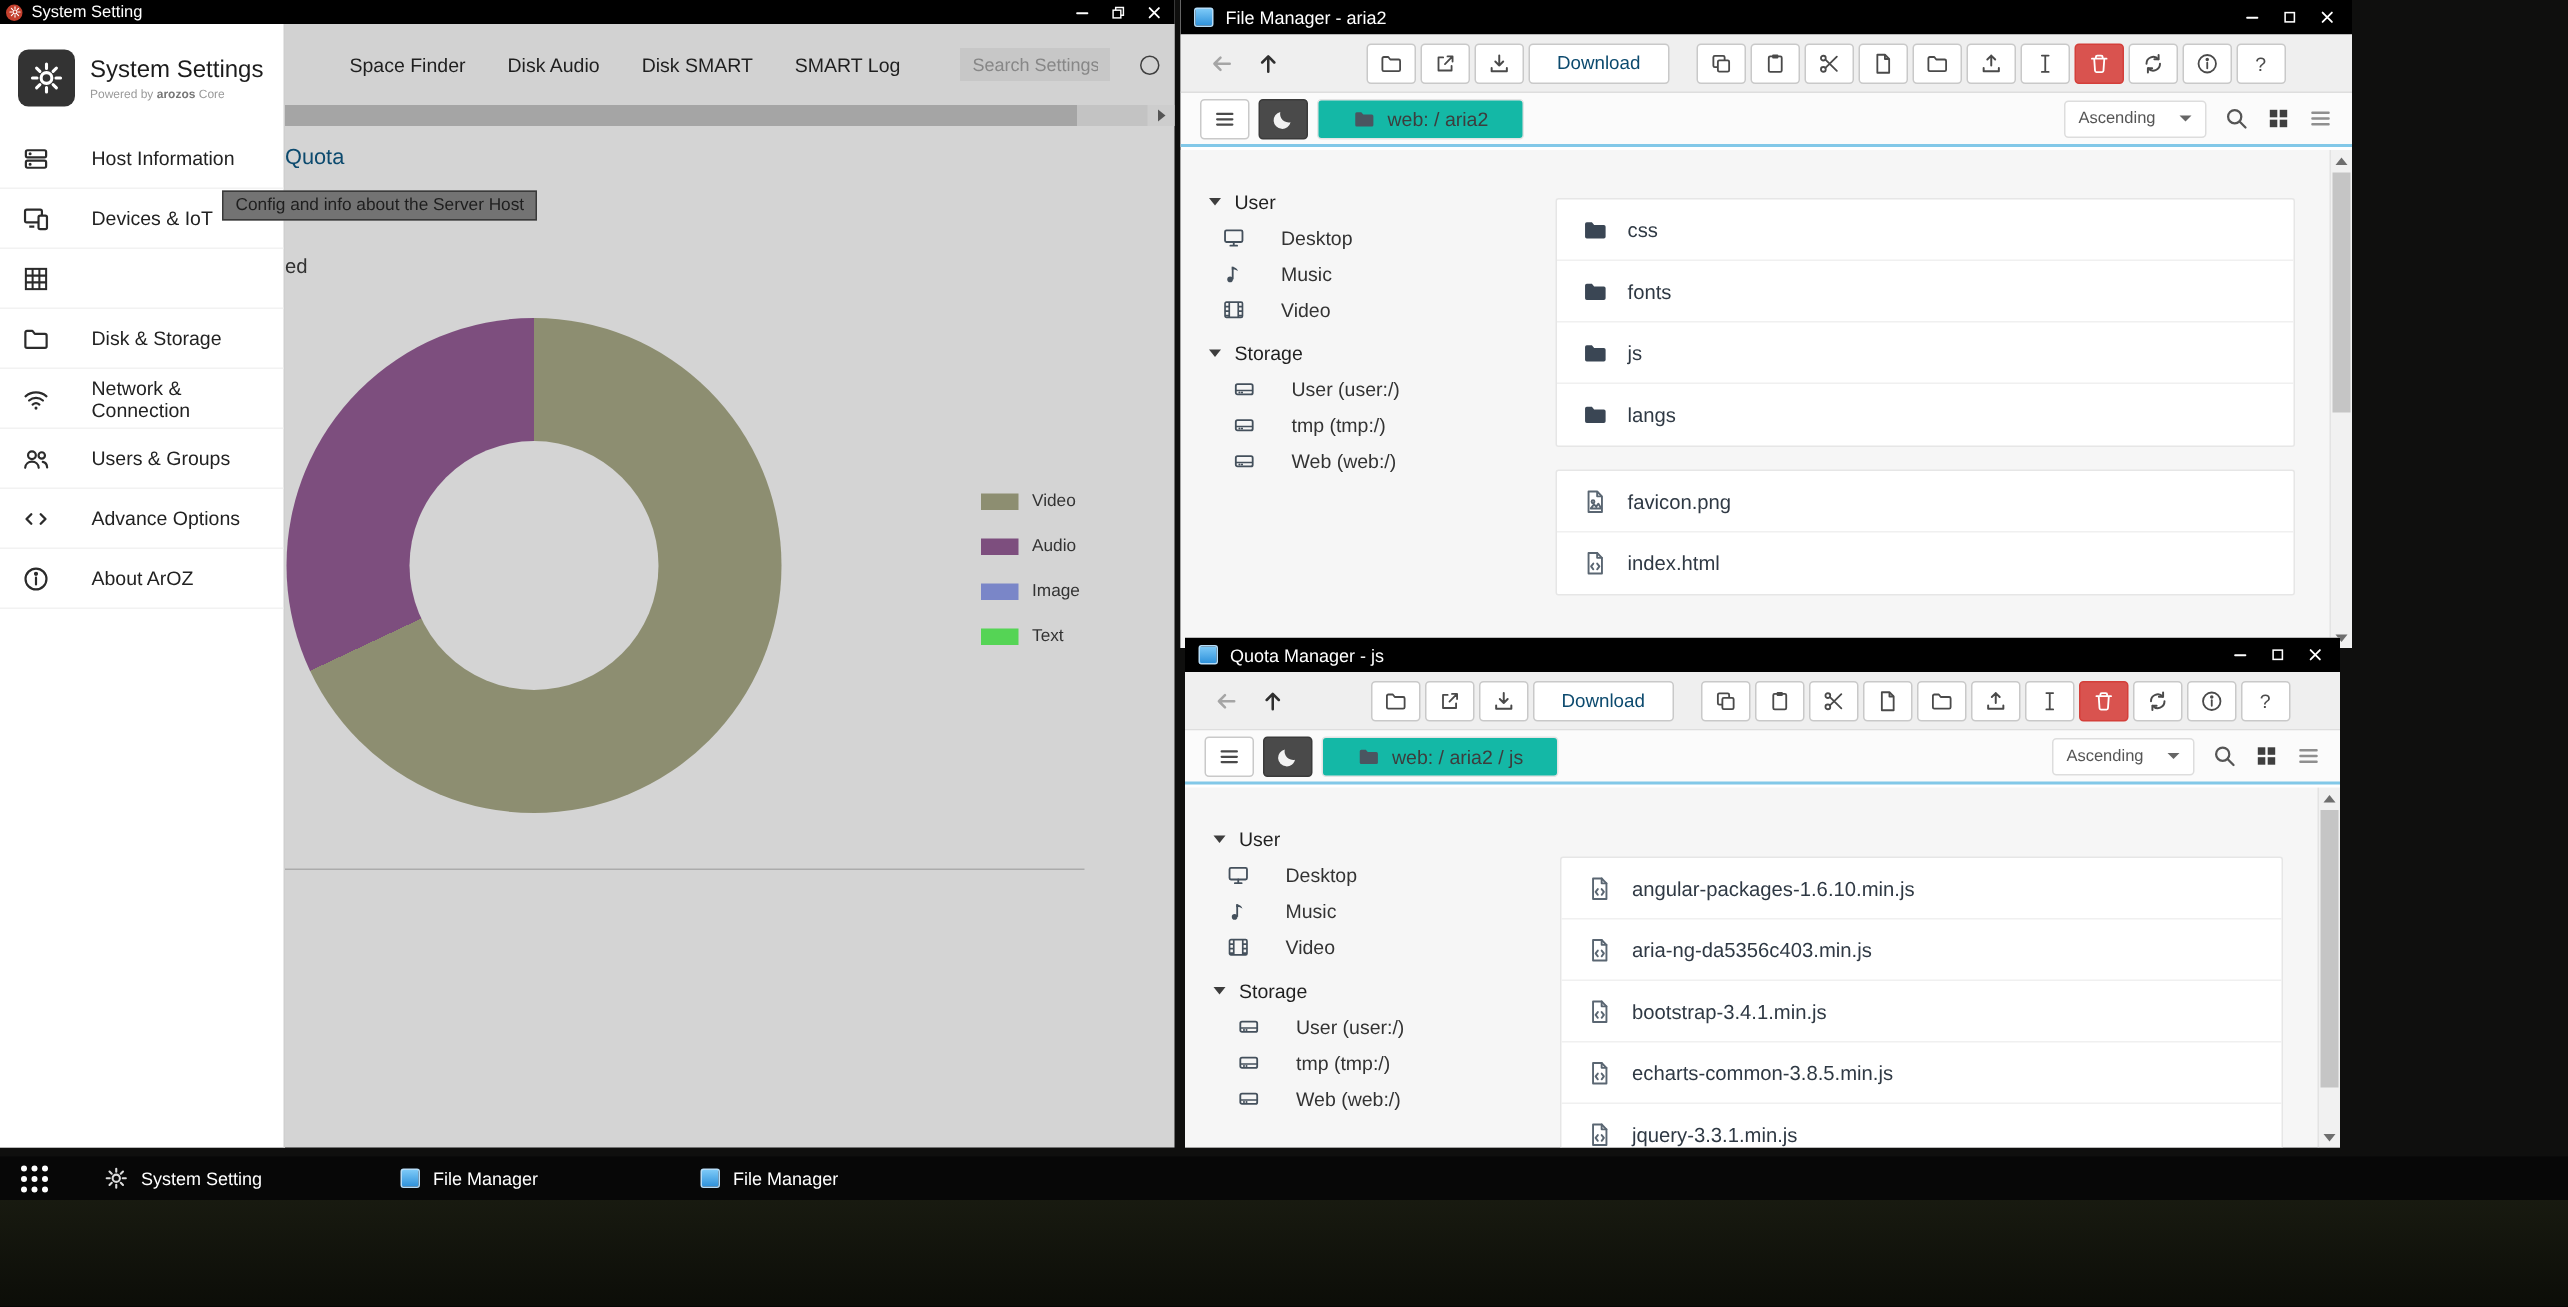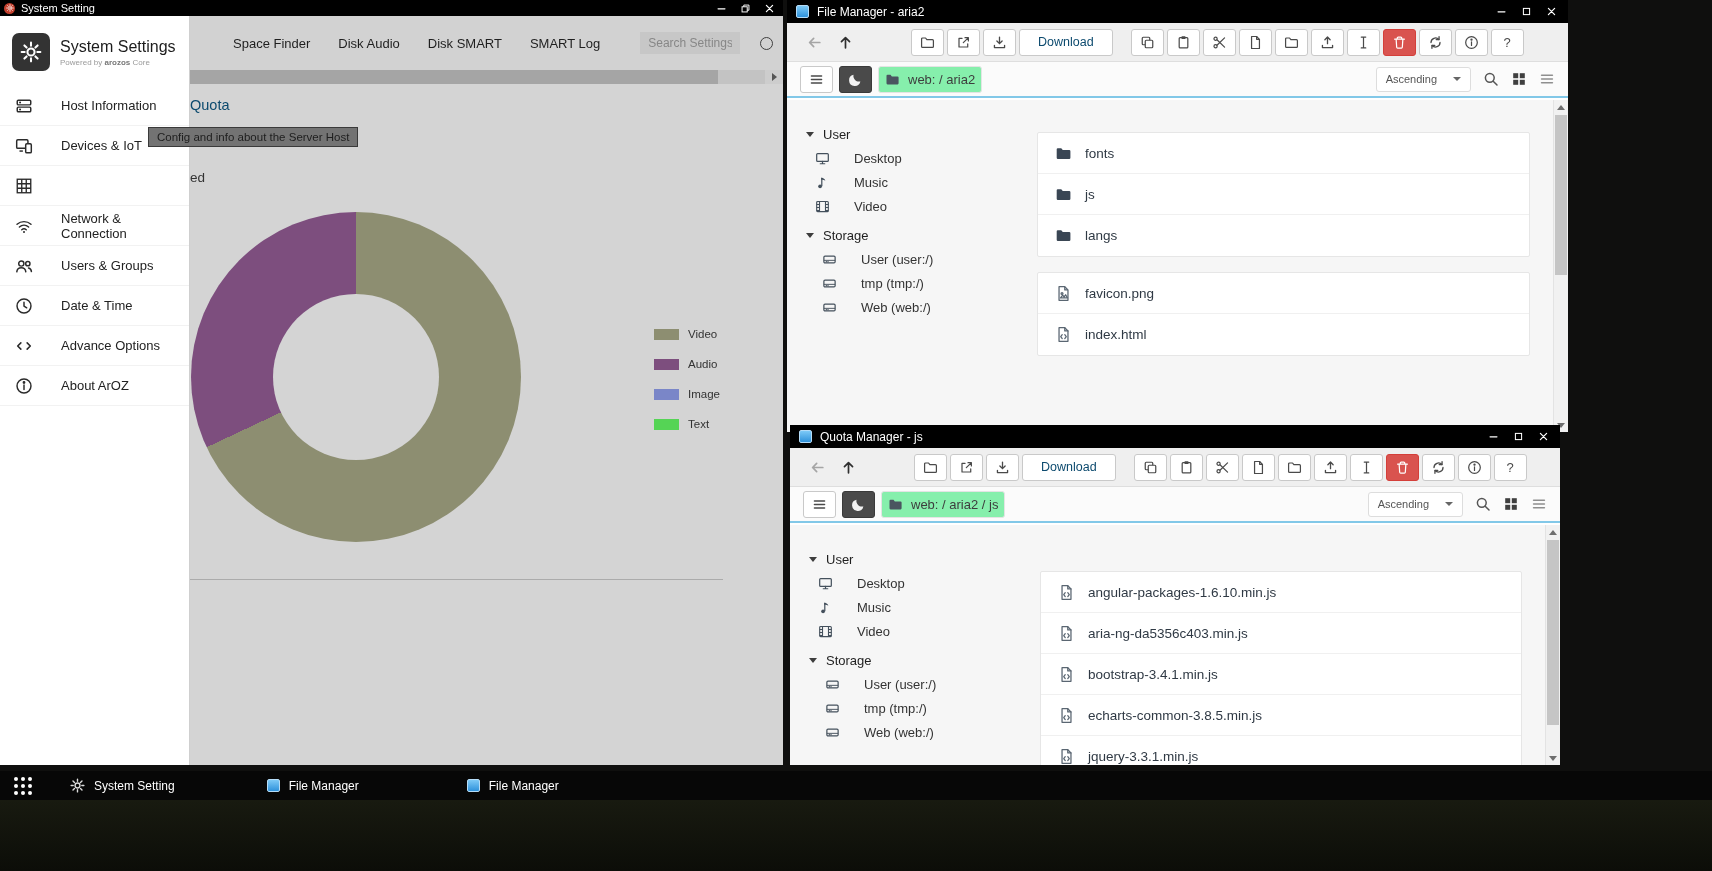--- a/index.html
+++ b/index.html
@@ -66,21 +66,21 @@
 .navbtn .ic{width:17px;height:17px}
 .gap-lg{width:46px;flex:none}
 .gap-md{width:12px;flex:none}
 .tbtn{min-width:33px;height:27px;background:#fff;border:1px solid #c9c9c9;border-radius:3px;color:#4a4a4a;padding:0 6px;flex:none}
 .tbtn .ic{width:15px;height:15px}
 .tbtn-label{font-size:12.5px;color:#0c4a6e;padding:0 18px}
 .tbtn-red{background:#d9534f;border-color:#d43f3a;color:#fff}
 .tbtn-dark{background:#4a4a4a;border-color:#3a3a3a;color:#f2f2f2}
 .qmark{font-size:13px;color:#4a4a4a;line-height:1}
 .fm-addr{height:36px;background:#fbfbfb;display:flex;align-items:center;padding:0 13px;gap:6px;border-bottom:2px solid #82c8e8}
-.crumb{display:flex;align-items:center;gap:8px;height:27px;padding:0 6px;background:#86efac;border:1px solid #e4e4e4;border-radius:3px;font-size:13px;color:#3d3d3d}
+.crumb{display:flex;align-items:center;gap:8px;height:27px;padding:0 23px;background:#14b8a6;border:1px solid #e4e4e4;border-radius:3px;font-size:13px;color:#3d3d3d}
 .crumb .ic{width:15px;height:15px;color:#4a5560}
 .addr-right{margin-left:auto;display:flex;align-items:center;gap:12px}
 .sortbox{display:flex;align-items:center;gap:16px;height:25px;padding:0 9px;background:#fff;border:1px solid #ddd;border-radius:3px;font-size:11px;color:#555}
 .chev{border-top:4px solid #666;border-left:4px solid transparent;border-right:4px solid transparent}
 .iconbtn{color:#555}
 .iconbtn .ic{width:16px;height:16px}
 .iconbtn.strong{color:#3f3f3f}
 .iconbtn.subtle{color:#8f8f8f}
 .fm-content{position:absolute;left:0;right:0;top:100px;bottom:0;display:flex;background:#f6f6f6;overflow:hidden}
 .fm-tree{width:228px;flex:none;padding:22px 0 0 19px;font-size:13px;color:#333}
@@ -393,35 +393,35 @@
               <span>Devices &amp; IoT</span>
             </div>
           <div class="sys-item">
               <svg class="ic">
                 <use href="#i-modules"></use>
               </svg>
               <span></span>
             </div>
           <div class="sys-item">
               <svg class="ic">
+                <use href="#i-folder"></use>
+              </svg>
+              <span>Disk &amp; Storage</span>
+            </div>
+          <div class="sys-item">
+              <svg class="ic">
                 <use href="#i-wifi"></use>
               </svg>
               <span>Network &amp; Connection</span>
             </div>
           <div class="sys-item">
               <svg class="ic">
                 <use href="#i-users"></use>
               </svg>
               <span>Users &amp; Groups</span>
-            </div>
-          <div class="sys-item">
-              <svg class="ic">
-                <use href="#i-clock"></use>
-              </svg>
-              <span>Date &amp; Time</span>
             </div>
           <div class="sys-item">
               <svg class="ic">
                 <use href="#i-code"></use>
               </svg>
               <span>Advance Options</span>
             </div>
           <div class="sys-item">
               <svg class="ic">
                 <use href="#i-info"></use>
@@ -663,20 +663,26 @@
             </svg>
             <span>Web (web:/)</span>
           </div>
       </aside>
       <div class="fm-files">
         <div class="fcard">
           <div class="frow">
               <svg class="ic ic-folder">
                 <use href="#i-folder-fill"></use>
               </svg>
+              <span>css</span>
+            </div>
+          <div class="frow">
+              <svg class="ic ic-folder">
+                <use href="#i-folder-fill"></use>
+              </svg>
               <span>fonts</span>
             </div>
           <div class="frow">
               <svg class="ic ic-folder">
                 <use href="#i-folder-fill"></use>
               </svg>
               <span>js</span>
             </div>
           <div class="frow">
               <svg class="ic ic-folder">

